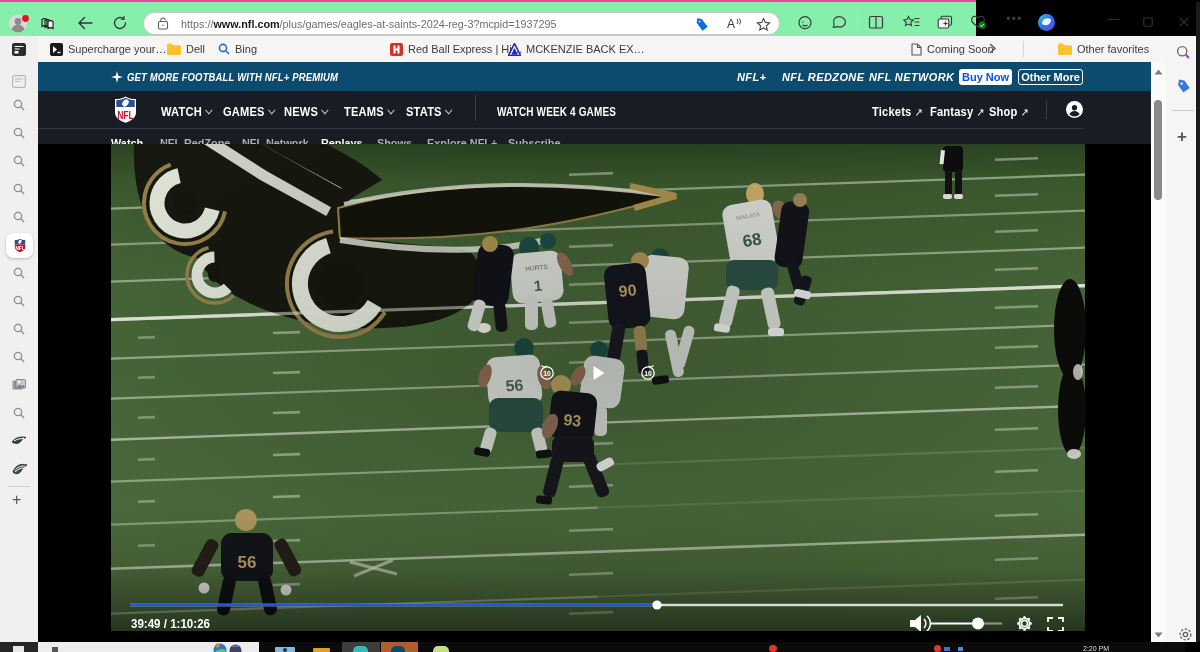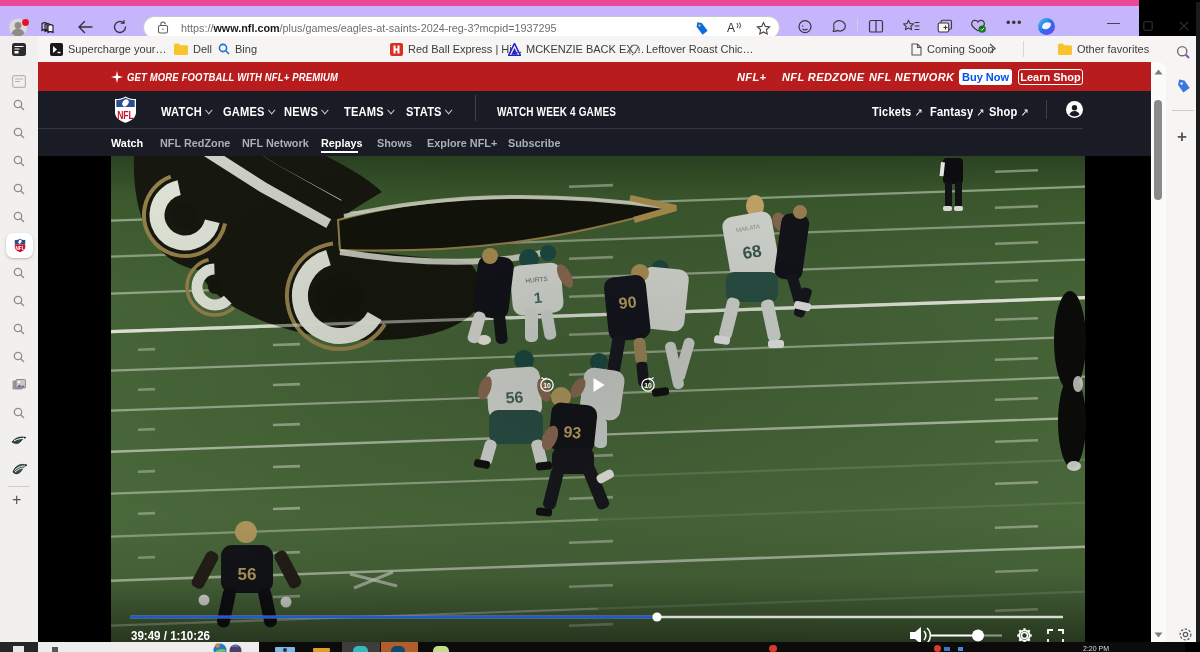--- a/index.html
+++ b/index.html
@@ -1,40 +1,40 @@
 <!DOCTYPE html>
 <html><head><meta charset="utf-8">
 <style>
 *{margin:0;padding:0;box-sizing:border-box}
 html,body{width:1200px;height:652px;overflow:hidden}
 body{font-family:"Liberation Sans",sans-serif;position:relative;background:#000}
 .abs{position:absolute}
 
-#topbar{left:0;top:0;width:1139px;height:36px;background:#c4b5fd;border-top:6px solid #ec4899}
+#topbar{left:0;top:0;width:976px;height:36px;background:#86efac;border-top:2px solid #ec4899}
 #bookbar{left:38px;top:36px;width:1128px;height:41px;background:#f6f5f4}
 #sidebar{left:0;top:36px;width:38px;height:606px;background:#f1f0ef}
 #rightrail{left:1166px;top:36px;width:34px;height:609px;background:#f6f5f4}
 #scrolltrack{left:1151px;top:62px;width:15px;height:581px;background:#fbfbfa;border-top-right-radius:8px}
 #edgestrip{left:1196px;top:2px;width:4px;height:643px;background:#1b1b1b}
 .bm{position:absolute;top:0;height:26px;display:flex;align-items:center;font-size:11px;color:#3b3b3b;white-space:nowrap}
 .bm .ic{display:inline-block;margin-right:5px}
 .winbtn{position:absolute;top:10px;color:#333;font-size:13px}
 
 #pill{left:143px;top:10px;width:637px;height:23px;background:#fff;border:1px solid #c9c7c5;border-radius:12px;display:flex;align-items:center;font-size:10.8px;color:#6d6d6d}
 
 #page{left:38px;top:62px;width:1113px;height:581px;background:#000}
-#banner{left:0;top:0;width:1113px;height:29px;background:#b91c1c;color:#fff}
+#banner{left:0;top:0;width:1113px;height:29px;background:#0c4a6e;color:#fff}
 #nfnav{left:0;top:29px;width:1113px;height:65px;background:#191b25}
 #nfnav .r1{position:absolute;left:0;top:0;width:1113px;height:37px}
 #nfnav .divider{position:absolute;left:0;top:37px;width:1045px;height:1px;background:#33353f}
 #nfnav .r2{position:absolute;left:0;top:38px;width:1113px;height:28px}
 .n1{position:absolute;font-weight:bold;font-size:12.8px;color:#fff;letter-spacing:.2px;white-space:nowrap;transform:scaleX(.87);transform-origin:left center}
 .n2{position:absolute;font-weight:bold;font-size:11.8px;color:#abafb7;white-space:nowrap;transform:scaleX(.92);transform-origin:left center}
 .chev{display:inline-block;width:6px;height:6px;border-right:1.6px solid #cfd2d6;border-bottom:1.6px solid #cfd2d6;transform:rotate(45deg) translate(-2px,-2px);margin-left:5px}
-#video{left:0;top:94px;width:960px;height:487px;background:#000}
+#video{left:0;top:82px;width:960px;height:487px;background:#000}
 
 #taskbar{left:0;top:642px;width:1200px;height:10px;background:#0c0c0c}
 .mg{left:13px}
 </style></head>
 <body>
 <div class="abs" id="topbar">
 
   <svg class="abs" style="left:9px;top:12px" width="22" height="22" viewBox="0 0 22 22">
     <circle cx="9" cy="9.5" r="9" fill="#dcdad8"></circle>
     <circle cx="9" cy="7.5" r="3.4" fill="#8e8b89"></circle>
@@ -127,21 +127,21 @@
 </div>
 <div class="abs" id="bookbar">
   <div class="bm" style="left:12px">
     <svg class="ic" width="13" height="13" viewBox="0 0 13 13">
         <rect width="13" height="13" rx="2" fill="#1a1a1a"></rect>
         <path d="M3 3 l4 3.5 -4 3.5z" fill="#fff"></path>
         <path d="M7.5 9.5 h3" stroke="#fff" stroke-width="1.4"></path>
       </svg>
     Supercharge your…
   </div>
-  <div class="bm" style="left:136px">
+  <div class="bm" style="left:129px">
     <svg class="ic" width="14" height="12" viewBox="0 0 14 12">
         <path d="M0 2 a1.5 1.5 0 0 1 1.5-1.5 h3.2 l1.5 1.8 h6.3 a1.5 1.5 0 0 1 1.5 1.5 v6.7 a1.5 1.5 0 0 1-1.5 1.5 h-11 a1.5 1.5 0 0 1-1.5-1.5z" fill="#f8c32c"></path>
       </svg>
     Dell
   </div>
   <div class="bm" style="left:180px">
     <svg class="ic" width="12" height="12" viewBox="0 0 12 12" fill="none" stroke="#1f6fd4" stroke-width="1.6">
         <circle cx="5" cy="5" r="3.6"></circle>
         <path d="M8 8 L11 11"></path>
       </svg>
@@ -153,26 +153,20 @@
         <path d="M3.5 2.5 h2 v3 h2 v-3 h2 v8 h-2 v-3 h-2 v3 h-2z" fill="#fff"></path>
       </svg>
     Red Ball Express | Hi…
   </div>
   <div class="bm" style="left:470px">
     <svg class="ic" width="13" height="13" viewBox="0 0 13 13">
         <path d="M6.5 0.5 L12.5 12.5 L0.5 12.5z" fill="none" stroke="#2323c8" stroke-width="1.6"></path>
         <path d="M6.5 5 L9.8 11.8 L3.2 11.8z" fill="#2323c8"></path>
       </svg>
     MCKENZIE BACK EX…
-  </div>
-  <div class="bm" style="left:590px">
-    <svg class="ic" width="13" height="13" viewBox="0 0 13 13" fill="none" stroke="#6b6b6b" stroke-width="1.1">
-        <path d="M2 11 C1 7 3 2 6.5 2 C10 2 12 5 11 8 M4 12 c2-1 5-5 6-8"></path>
-      </svg>
-    Leftover Roast Chic…
   </div>
   <div class="bm" style="left:873px">
     <svg class="ic" width="11" height="13" viewBox="0 0 11 13" fill="none" stroke="#555" stroke-width="1.1">
         <path d="M1 1 h5.5 L10 4.5 V12 H1z"></path>
         <path d="M6.5 1 V4.5 H10"></path>
       </svg>
     Coming Soon
   </div>
   <svg class="abs" style="left:950px;top:6px" width="9" height="13" viewBox="0 0 9 13" fill="none" stroke="#555" stroke-width="1.4">
       <path d="M2 2 L7 6.5 L2 11"></path>
@@ -318,21 +312,21 @@
 <div class="abs" id="page">
   <div class="abs" id="banner">
     <svg class="abs" style="left:73px;top:9px" width="12" height="12" viewBox="0 0 12 12">
         <path d="M6 0 L7.2 4.8 L12 6 L7.2 7.2 L6 12 L4.8 7.2 L0 6 L4.8 4.8z" fill="#fff"></path>
       </svg>
     <div class="abs" style="left:89px;top:8.5px;font-size:11px;font-weight:bold;font-style:italic;letter-spacing:.2px;white-space:nowrap;transform:scaleX(.86);transform-origin:left center">GET MORE FOOTBALL WITH NFL+ PREMIUM</div>
     <div class="abs" style="left:699px;top:9px;font-size:11px;font-weight:bold;font-style:italic;letter-spacing:.4px">NFL+</div>
     <div class="abs" style="left:744px;top:9px;font-size:11px;font-weight:bold;font-style:italic;letter-spacing:.4px">NFL REDZONE</div>
     <div class="abs" style="left:831px;top:9px;font-size:11px;font-weight:bold;font-style:italic;letter-spacing:.4px">NFL NETWORK</div>
     <div class="abs" style="left:921px;top:6.5px;width:53px;height:16px;background:#fff;border-radius:3px;color:#0551f0;font-size:11px;font-weight:bold;text-align:center;line-height:16px">Buy Now</div>
-    <div class="abs" style="left:980px;top:6.5px;width:65px;height:16px;border:1px solid #fff;border-radius:3px;color:#fff;font-size:11px;font-weight:bold;text-align:center;line-height:15px">Learn Shop</div>
+    <div class="abs" style="left:980px;top:6.5px;width:65px;height:16px;border:1px solid #fff;border-radius:3px;color:#fff;font-size:11px;font-weight:bold;text-align:center;line-height:15px">Other More</div>
   </div>
   <div class="abs" id="nfnav">
     <div class="r1">
       <svg class="abs" style="left:77px;top:5px" width="21" height="27" viewBox="0 0 24 30">
         <path d="M12 0 C8 2.5 4 3.2 0 3 L0 18 C0 24 5 28 12 30 C19 28 24 24 24 18 L24 3 C20 3.2 16 2.5 12 0z" fill="#fff"></path>
         <path d="M12 1.5 C8.5 3.6 5 4.3 1.5 4.2 L1.5 12 L22.5 12 L22.5 4.2 C19 4.3 15.5 3.6 12 1.5z" fill="#2a4f8f"></path>
         <path d="M1.5 12.5 L22.5 12.5 L22.5 18 C22.5 23 18 26.5 12 28.4 C6 26.5 1.5 23 1.5 18z" fill="#fff"></path>
         <ellipse cx="12" cy="7.5" rx="3.2" ry="4.4" fill="#fff" transform="rotate(35 12 7.5)"></ellipse>
         <text x="12" y="25.5" font-size="12.5" font-weight="bold" fill="#c8102e" text-anchor="middle" font-family="Liberation Sans" textLength="19" lengthAdjust="spacingAndGlyphs">NFL</text>
       </svg>

